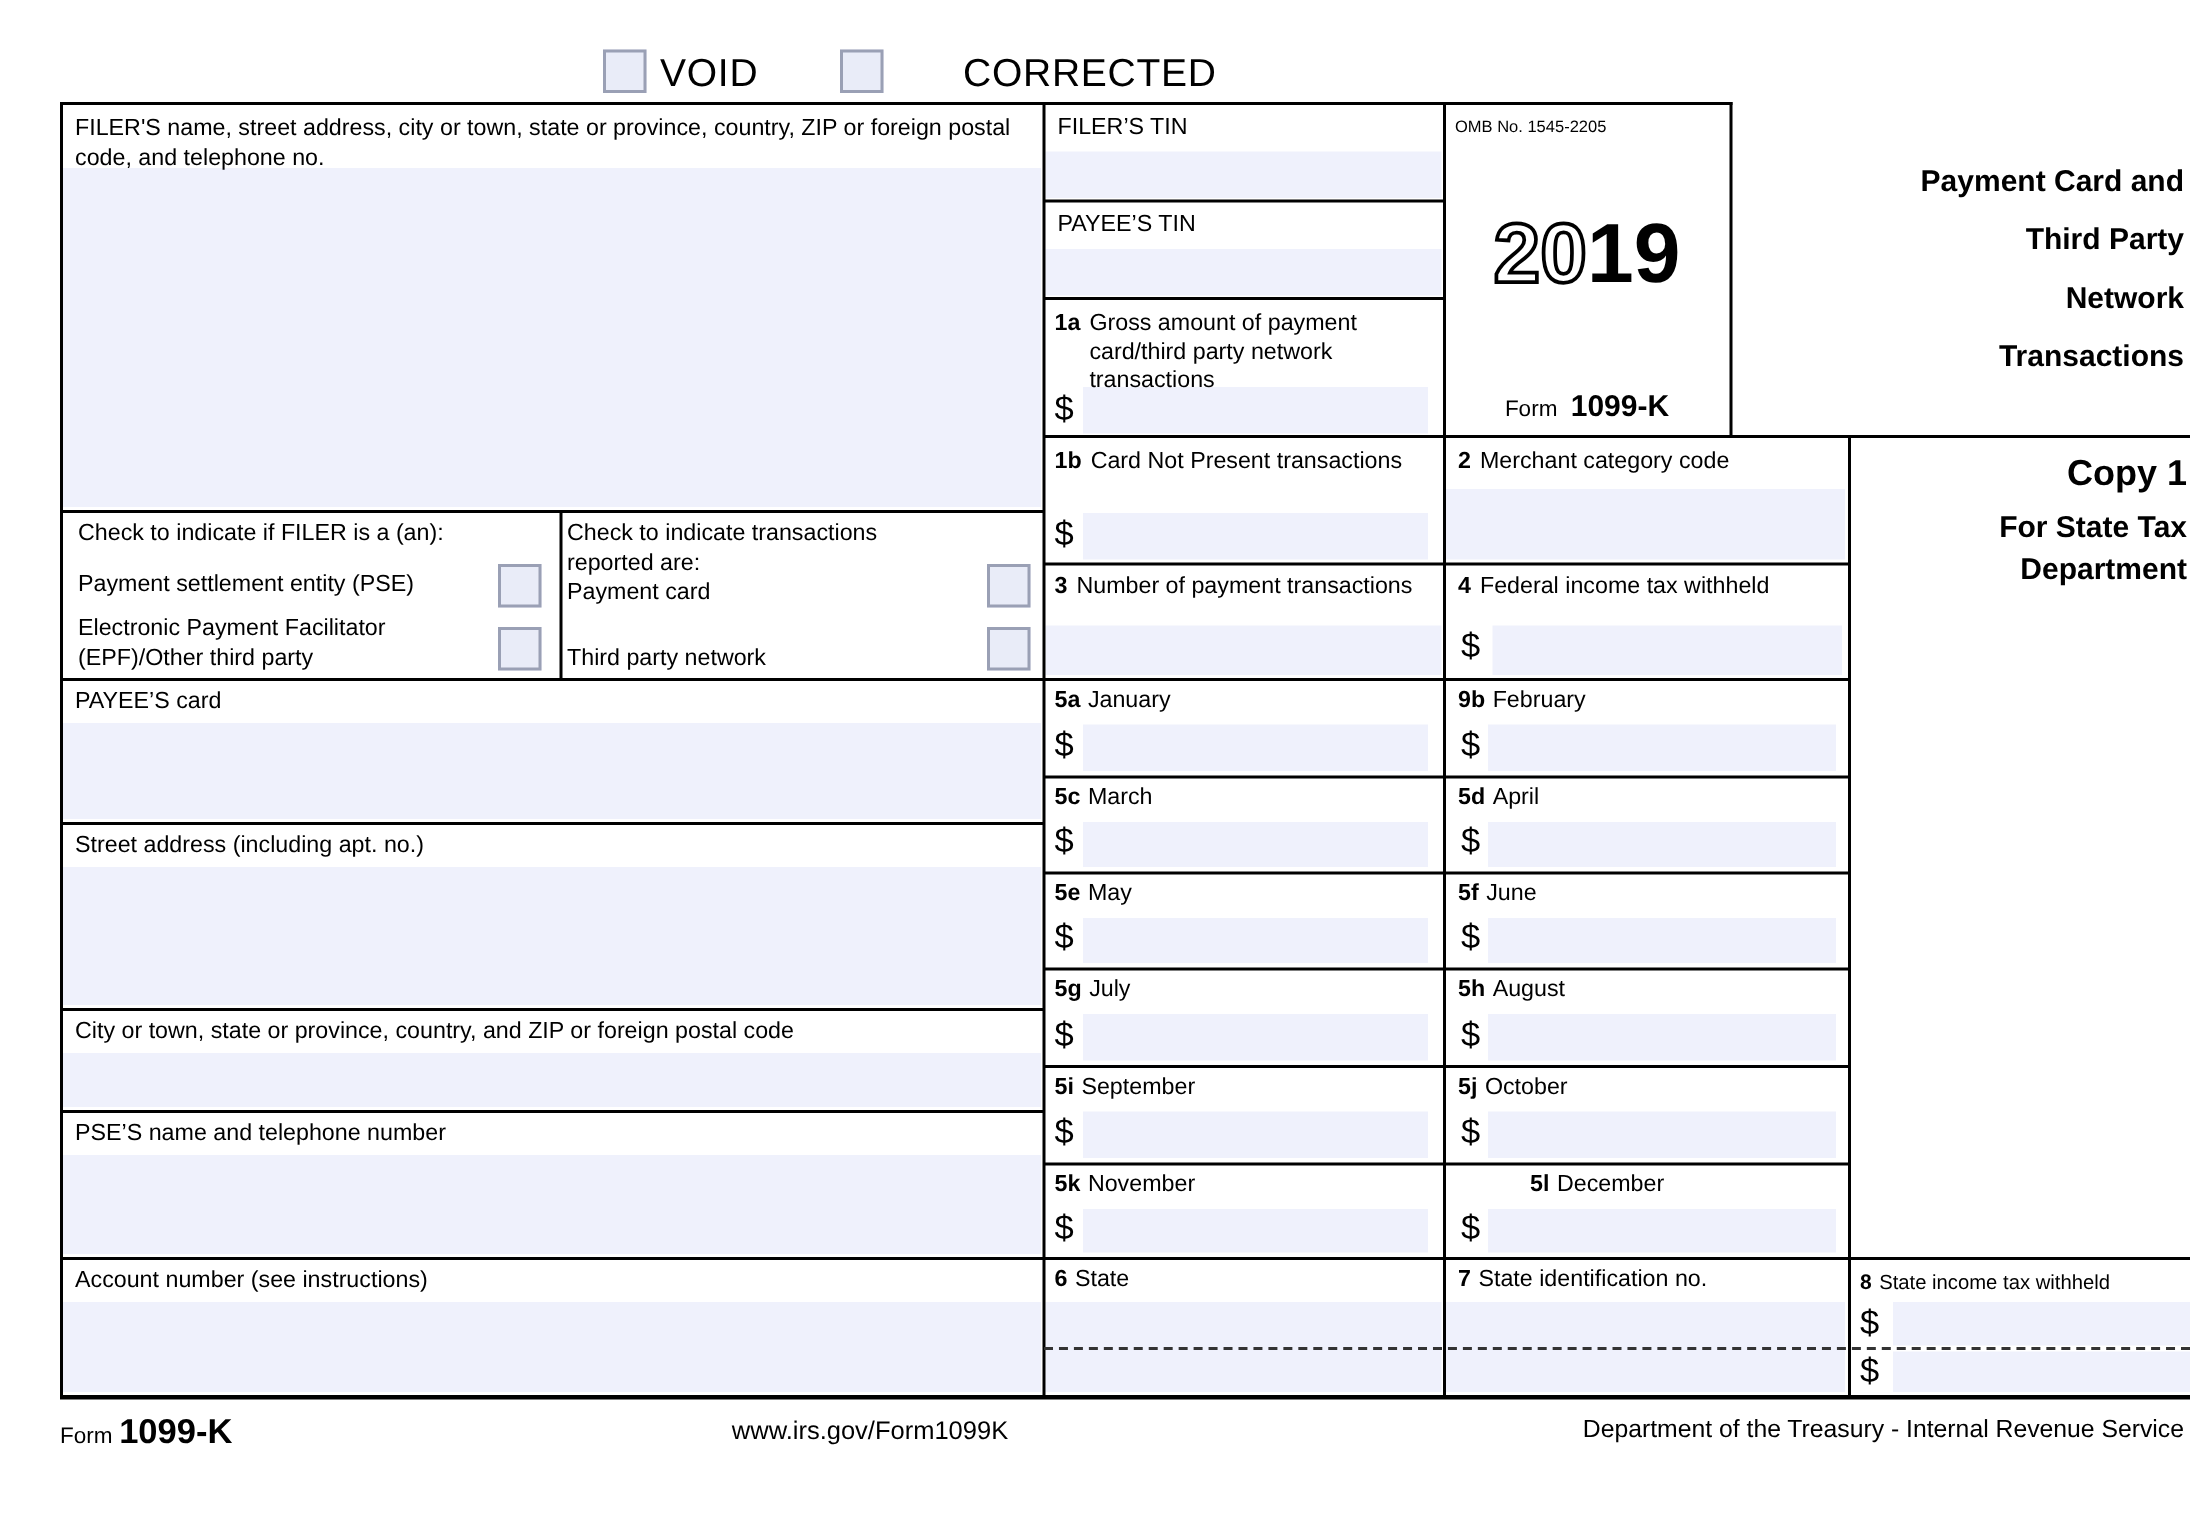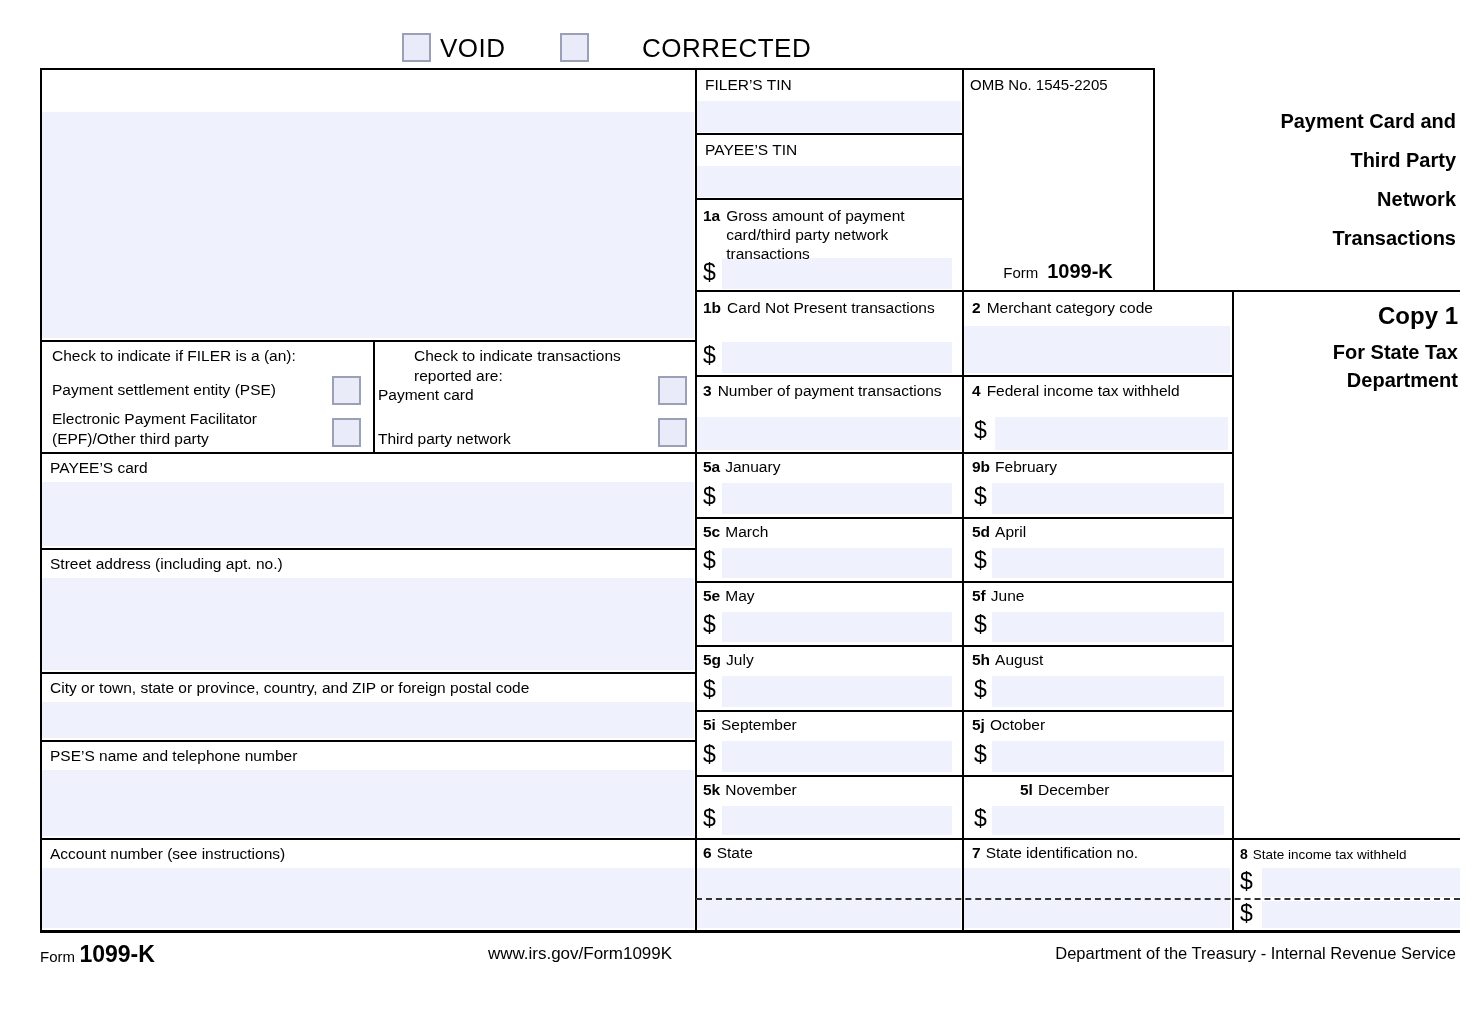--- a/index.html
+++ b/index.html
@@ -82,25 +82,27 @@
 
   <div class="v" style="left:40px;top:68px;height:862px;"></div>
   <div class="v" style="left:695px;top:68px;height:862px;"></div>
   <div class="v" style="left:962px;top:68px;height:862px;"></div>
   <div class="v" style="left:1153px;top:68px;height:222px;"></div>
   <div class="v" style="left:1232px;top:290px;height:640px;"></div>
   <div class="v" style="left:373px;top:340px;height:112px;"></div>
 
   <div class="dash" style="left:696px;top:898px;width:764px;"></div>
 
+  <div class="lab" style="left:50px;top:76px;width:630px;">FILER'S name, street address, city or town, state or province, country, ZIP or foreign postal code, and telephone no.</div>
 
   <div class="lab" style="left:705px;top:75px;">FILER’S TIN</div>
   <div class="lab" style="left:705px;top:140px;">PAYEE’S TIN</div>
 
-  <div class="lab" style="left:970px;top:75px;font-size:15px;">OMB No. 1545-2205</div>
+  <div class="lab" style="left:970px;top:75px;font-size:11px;">OMB No. 1545-2205</div>
+  <div style="position:absolute;left:964px;top:138px;width:188px;text-align:center;font-size:56px;font-weight:bold;line-height:62px;"><span style="color:#fff;-webkit-text-stroke:2.5px #000;">20</span><span>19</span></div>
   <div style="position:absolute;left:964px;top:260px;width:188px;text-align:center;"><span style="font-size:15px;">Form</span>&nbsp;&nbsp;<span style="font-size:20px;font-weight:bold;">1099-K</span></div>
 
   <div style="position:absolute;left:1160px;top:102px;width:296px;">
     <div class="title-line">Payment Card and</div>
     <div class="title-line">Third Party</div>
     <div class="title-line">Network</div>
     <div class="title-line">Transactions</div>
   </div>
 
   <div style="position:absolute;left:1236px;top:302px;width:222px;text-align:right;font-size:24px;font-weight:bold;">Copy 1</div>
@@ -130,21 +132,21 @@
       <span class="code">4</span>
       <span>Federal income tax withheld</span>
     </div>
   <div class="dollar" style="left:974px;top:419px;">$</div>
 
   <div class="lab" style="left:52px;top:346px;">Check to indicate if FILER is a (an):</div>
   <div class="lab" style="left:52px;top:380px;">Payment settlement entity (PSE)</div>
   <div class="cb" style="left:332px;top:376px;"></div>
   <div class="lab" style="left:52px;top:409px;width:290px;">Electronic Payment Facilitator (EPF)/Other third party</div>
   <div class="cb" style="left:332px;top:418px;"></div>
-  <div class="lab" style="left:378px;top:346px;width:268px;margin-left:36px;">Check to indicate transactions reported are:</div>
+  <div class="lab" style="left:378px;top:346px;width:268px;">Check to indicate transactions reported are:</div>
   <div class="lab" style="left:378px;top:385px;">Payment card</div>
   <div class="cb" style="left:658px;top:376px;"></div>
   <div class="lab" style="left:378px;top:429px;">Third party network</div>
   <div class="cb" style="left:658px;top:418px;"></div>
 
   <div class="lab" style="left:50px;top:458px;">PAYEE’S card</div>
   <div class="lab" style="left:50px;top:554px;">Street address (including apt. no.)</div>
   <div class="lab" style="left:50px;top:678px;">City or town, state or province, country, and ZIP or foreign postal code</div>
   <div class="lab" style="left:50px;top:746px;">PSE’S name and telephone number</div>
   <div class="lab" style="left:50px;top:844px;">Account number (see instructions)</div>

